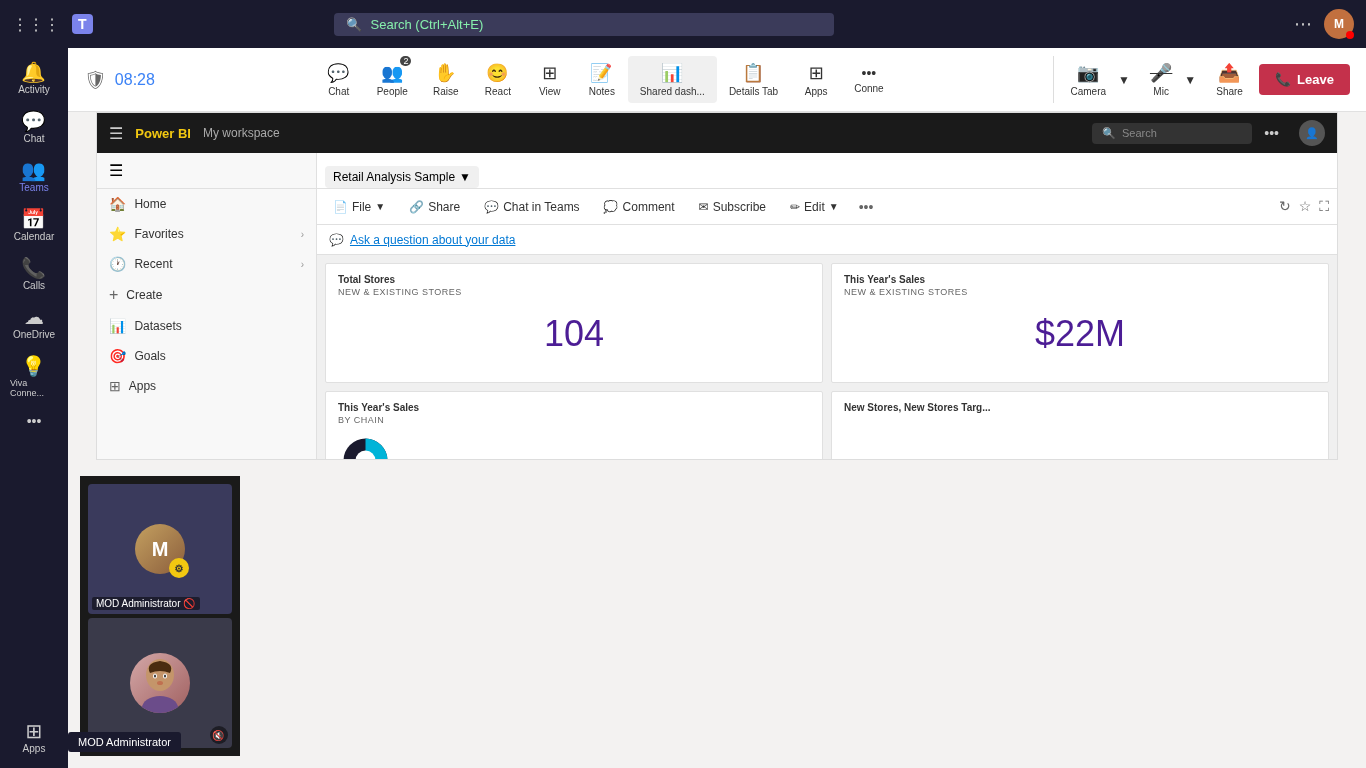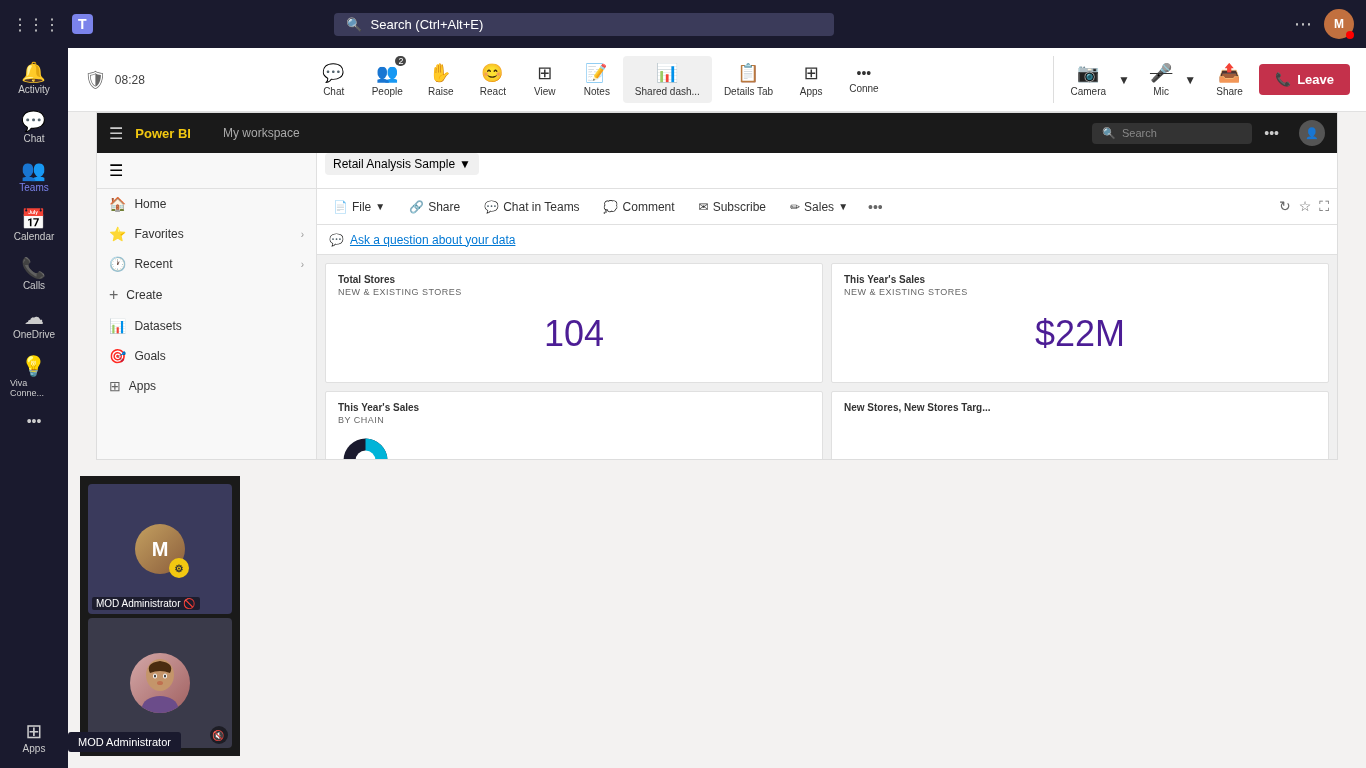--- a/index.html
+++ b/index.html
@@ -85,21 +85,21 @@
       height: 64px;
       background: white;
       border-bottom: 1px solid #e1e1e1;
       display: flex;
       align-items: center;
       padding: 0 16px;
       gap: 0;
       flex-shrink: 0;
     }
     .toolbar-shield { color: #666; font-size: 18px; margin-right: 8px; }
-    .toolbar-time { font-size: 12px; color: #404040; font-weight: 500; margin-right: auto; }
+    .toolbar-time { font-size: 16px; color: #3b82f6; font-weight: 500; margin-right: auto; }
     .toolbar-actions { display: flex; align-items: center; gap: 0; }
     .toolbar-btn {
       display: flex;
       flex-direction: column;
       align-items: center;
       justify-content: center;
       padding: 6px 12px;
       cursor: pointer;
       color: #333;
       font-size: 10px;
@@ -170,21 +170,21 @@
       height: 40px;
       background: #1a1a1a;
       display: flex;
       align-items: center;
       padding: 0 12px;
       gap: 12px;
       flex-shrink: 0;
     }
     .pbi-grid { color: #ccc; font-size: 16px; }
     .pbi-logo { color: #f2c811; font-weight: 700; font-size: 14px; }
-    .pbi-workspace { color: #ccc; font-size: 12px; margin-left: 20px; }
+    .pbi-workspace { color: #ccc; font-size: 12px; }
     .pbi-search-bar {
       margin-left: auto;
       background: #333;
       border-radius: 4px;
       padding: 4px 10px;
       color: #ccc;
       font-size: 12px;
       display: flex;
       align-items: center;
       gap: 6px;
@@ -192,21 +192,21 @@
     }
     .pbi-user { margin-left: 8px; width: 26px; height: 26px; border-radius: 50%; background: #555; display: flex; align-items: center; justify-content: center; color: #ccc; font-size: 11px; }
     .pbi-dots { color: #ccc; font-size: 14px; cursor: pointer; }
 
     
     .report-selector {
       height: 36px;
       background: white;
       border-bottom: 1px solid #e0e0e0;
       display: flex;
-      align-items: flex-start;
+      align-items: flex-end;
       padding: 0 8px;
       gap: 4px;
       flex-shrink: 0;
     }
     .report-name-btn {
       display: flex;
       align-items: center;
       gap: 4px;
       padding: 4px 8px;
       background: #f0f0f0;
@@ -389,21 +389,21 @@
     .legend-dot { width: 7px; height: 7px; border-radius: 50%; flex-shrink: 0; }
   </style>
 </head>
 <body>
 
 <div class="top-bar">
   <span class="grid-icon">⋮⋮⋮</span>
   <span class="teams-logo" style="background:#7b83eb;color:white;border-radius:4px;padding:2px 6px;font-size:14px;font-weight:700;">T</span>
   <div class="search-bar">
     <span>🔍</span>
-    <span style="color:#ffffff;">Search (Ctrl+Alt+E)</span>
+    <span style="color:#86efac;">Search (Ctrl+Alt+E)</span>
   </div>
   <div class="top-bar-right">
     <span class="dots">⋯</span>
     <div class="avatar-circle">
       <span>M</span>
       <div class="status-dot"></div>
     </div>
   </div>
 </div>
 
@@ -613,21 +613,21 @@
               <div class="action-btn">
                 <span>💭</span>
                 <span>Comment</span>
               </div>
               <div class="action-btn">
                 <span>✉</span>
                 <span>Subscribe</span>
               </div>
               <div class="action-btn">
                 <span>✏</span>
-                <span>Sales</span>
+                <span>Edit</span>
                 <span style="font-size:10px;">▼</span>
               </div>
               <span style="font-size:14px;color:#666;cursor:pointer;margin-left:4px;">•••</span>
               <div class="action-icons">
                 <span style="font-size:14px;cursor:pointer;">↻</span>
                 <span style="font-size:14px;cursor:pointer;">☆</span>
                 <span style="font-size:14px;cursor:pointer;">⛶</span>
               </div>
             </div>
 

